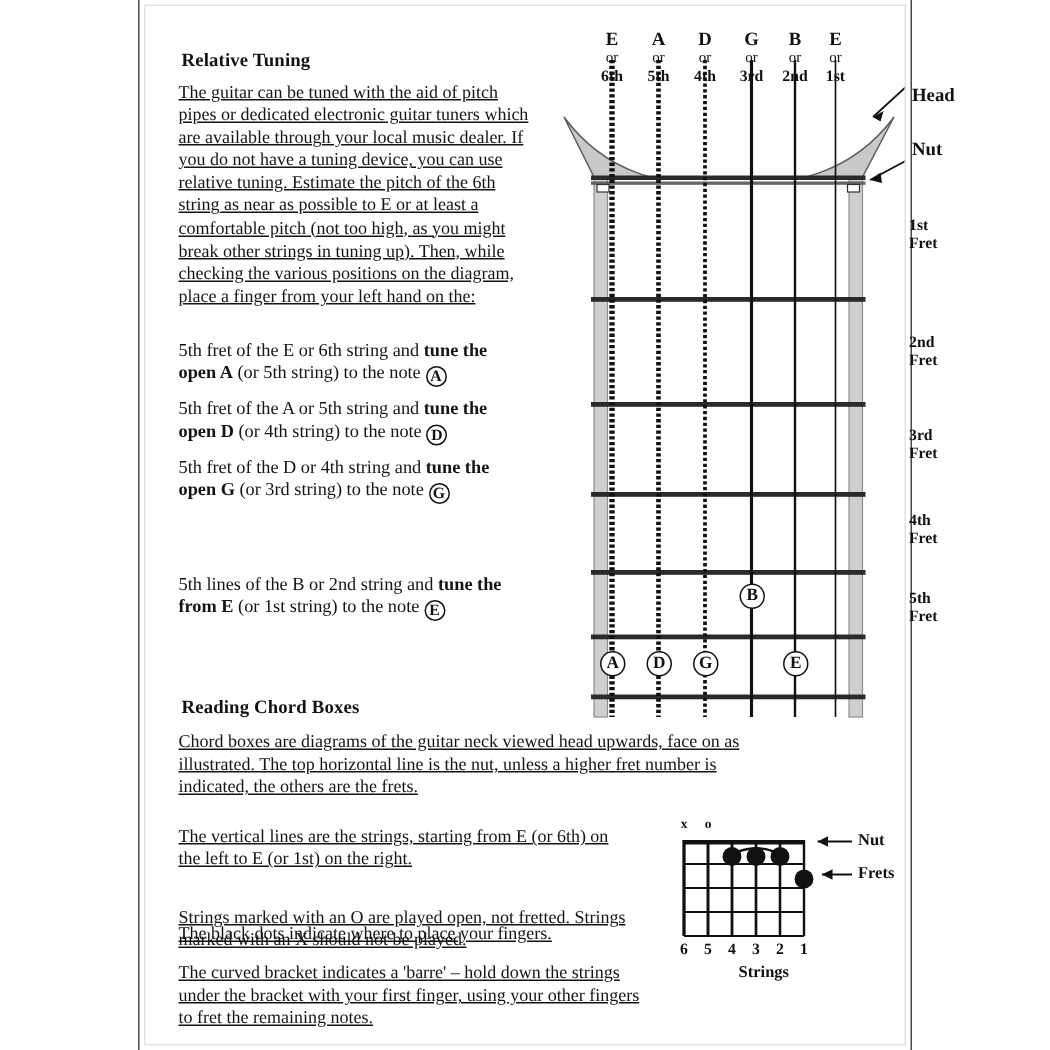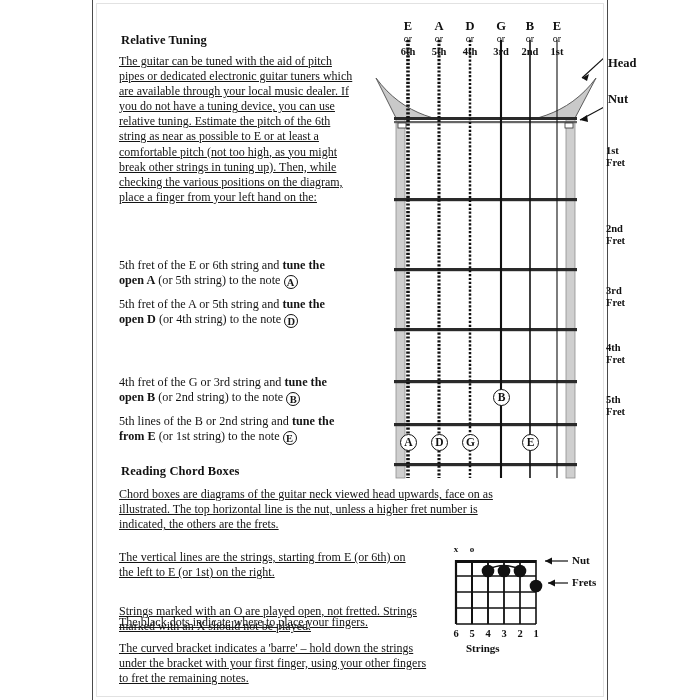--- a/index.html
+++ b/index.html
@@ -52,21 +52,20 @@
     line-height: 15.1px;
     color: #141414;
     text-decoration: underline;
   }
 
   .tuneitem {
     position: absolute;
     font-size: 12.2px;
     line-height: 15.4px;
     color: #141414;
-    margin-top: 32px;
   }
   .tuneitem b { font-weight: bold; }
 
   
   .noteinline {
     display: inline-block;
     width: 14px;
     height: 14px;
     line-height: 13px;
     text-align: center;
@@ -155,21 +154,21 @@
     font-weight: bold;
     color: #111;
     text-align: center;
     width: 12px;
   }
   .cbcap {
     position: absolute;
     font-size: 11px;
     font-weight: bold;
     color: #111;
-    text-align: left;
+    text-align: right;
   }
   .cbpoint {
     position: absolute;
     font-size: 11px;
     font-weight: bold;
     color: #111;
     white-space: nowrap;
   }
 </style>
 </head>
@@ -185,25 +184,25 @@
   <div class="tuneitem" style="left:26px; top:226px; width:240px;">
     <span>5th fret of the E or 6th string and </span><b>tune the</b><br>
     <b>open A</b><span> (or 5th string) to the note </span><span class="noteinline">A</span>
   </div>
 
   <div class="tuneitem" style="left:26px; top:265px; width:240px;">
     <span>5th fret of the A or 5th string and </span><b>tune the</b><br>
     <b>open D</b><span> (or 4th string) to the note </span><span class="noteinline">D</span>
   </div>
 
-
-  <div class="tuneitem" style="left:26px; top:343px; width:240px;">
-    <span>4th fret of the G or 3rd string and </span><b>tune the</b><br>
-    <b>open B</b><span> (or 2nd string) to the note </span><span class="noteinline">B</span>
-  </div>
+  <div class="tuneitem" style="left:26px; top:304px; width:240px;">
+    <span>5th fret of the D or 4th string and </span><b>tune the</b><br>
+    <b>open G</b><span> (or 3rd string) to the note </span><span class="noteinline">G</span>
+  </div>
+
 
   <div class="tuneitem" style="left:26px; top:382px; width:240px;">
     <span>5th lines of the B or 2nd string and </span><b>tune the</b><br>
     <b>from E</b><span> (or 1st string) to the note </span><span class="noteinline">E</span>
   </div>
 
   <div class="h2" style="left:28px; top:464px;">Reading Chord Boxes</div>
 
   <div class="para" style="left:26px; top:487px; width:390px;">Chord boxes are diagrams of the guitar neck viewed head upwards, face on as illustrated. The top horizontal line is the nut, unless a higher fret number is indicated, the others are the frets.</div>
 

